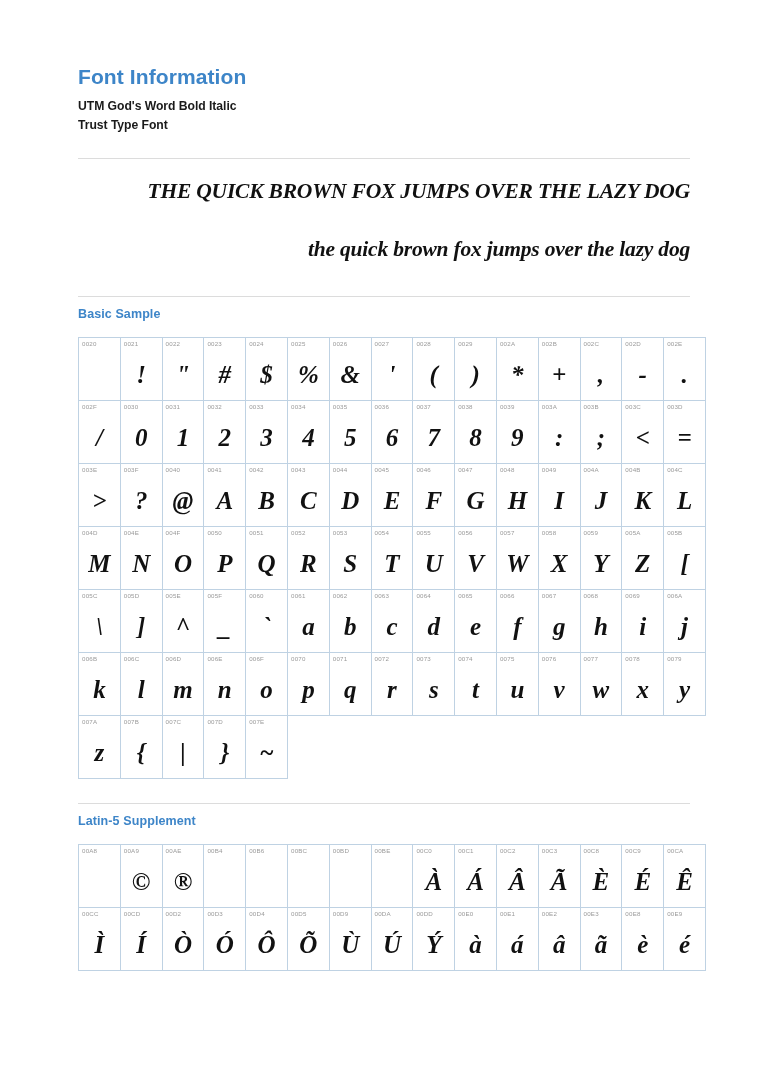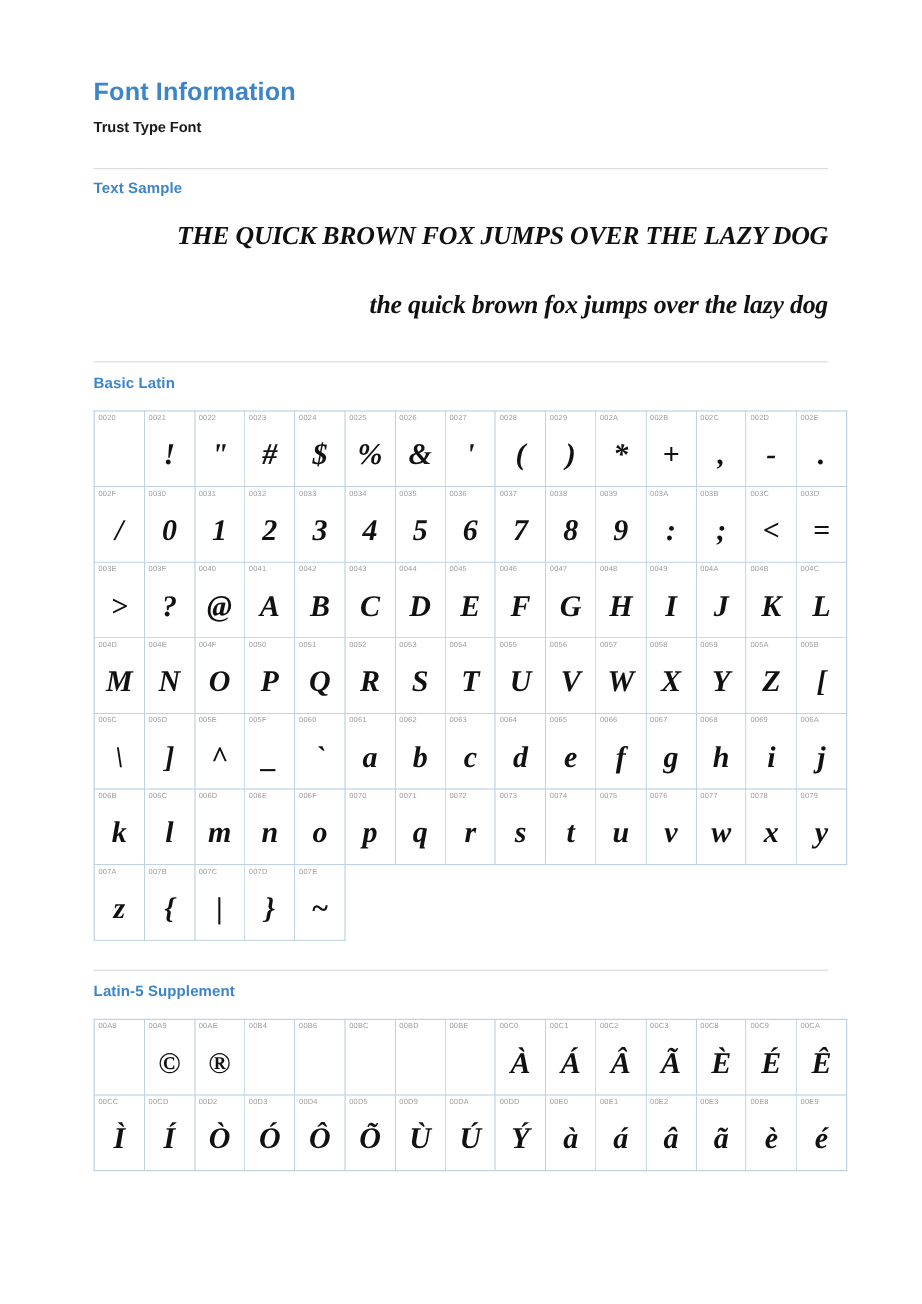--- a/index.html
+++ b/index.html
@@ -130,35 +130,35 @@
 </style>
 </head>
 <body>
 
 <div class="page">
   <div class="content">
 
     <h1 class="doc-title">Font Information</h1>
 
     <div class="info-block">
+      <div class="info-line">UTM God's Word Bold Italic</div>
       <div class="info-line">Trust Type Font</div>
     </div>
 
     <div class="rule" style="margin-top:24px;"></div>
-    <div class="section-title" style="margin-top:9px;">Text Sample</div>
 
     <div class="sample-wrap" style="margin-top:20px;">
       <span class="sample sample-upper">THE QUICK BROWN FOX JUMPS OVER THE LAZY DOG</span>
     </div>
     <div class="sample-wrap" style="margin-top:33px;">
       <span class="sample sample-lower">the quick brown fox jumps over the lazy dog</span>
     </div>
 
     <div class="rule" style="margin-top:34px;"></div>
-    <div class="section-title" style="margin-top:10px;">Basic Latin</div>
+    <div class="section-title" style="margin-top:10px;">Basic Sample</div>
 
     <table class="glyph-table" style="margin-top:16px;" id="basic-latin-table">
       <tbody>
           <tr>
             <td>
               <span class="cp">0020</span>
               <span class="gl"></span>
             </td>
             <td>
               <span class="cp">0021</span>

